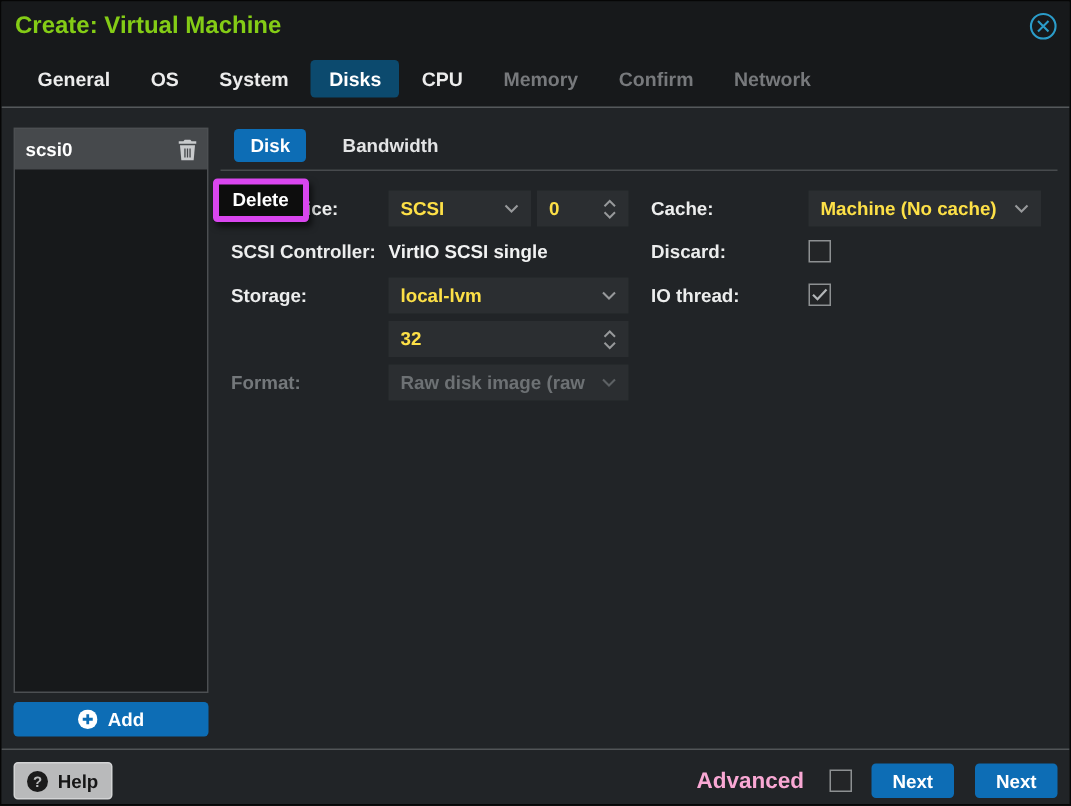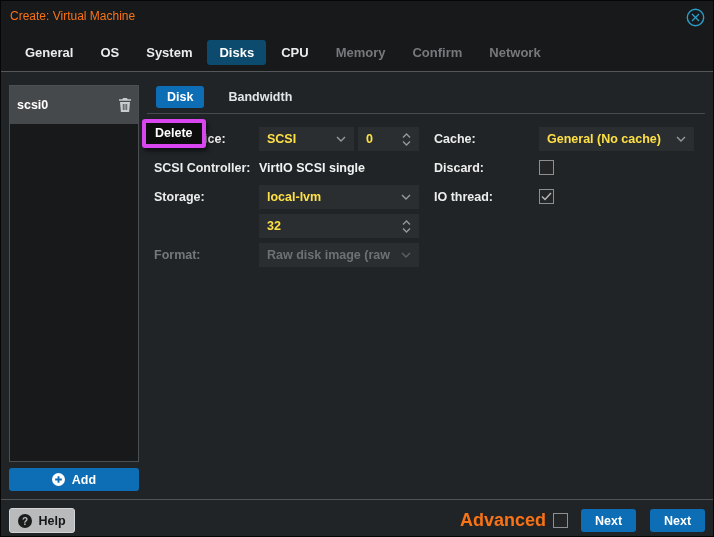--- a/index.html
+++ b/index.html
@@ -6,35 +6,35 @@
   html,body { background:#000; }
   body { font-family:"Liberation Sans", sans-serif; }
 
   #dialog {
     position:relative; width:714px; height:537px;
     background:#212427; overflow:hidden; border:1px solid #060606;
   }
 
   
   .titlebar { position:absolute; left:0; top:0; right:0; height:33px; background:#17191b; }
-  .title { position:absolute; left:9px; top:8px; font-size:12px; font-weight:400; color:#f97316; }
+  .title { position:absolute; left:9px; top:8px; font-size:16px; font-weight:700; color:#84cc16; }
   .close-btn { position:absolute; right:8px; top:7px; width:19px; height:19px; cursor:pointer; }
 
   
   .tabbar { position:absolute; left:0; top:33px; right:0; height:37px; background:#17191b;
             display:flex; align-items:center; padding-left:12px; }
   .tab { padding:5px 12px; font-size:13px; font-weight:600; color:#ececec; border-radius:3px; margin-right:3px; }
   .tab.active { background:#0c4a6e; color:#fff; }
   .tab.disabled { color:#77797c; }
   .topline { position:absolute; left:0; top:70px; right:0; height:1px; background:#55585b; }
 
   
   .sidebar { position:absolute; left:8px; top:84px; width:130px; height:377px;
              background:#17191b; border:1px solid #4c4f52; }
-  .disk-item { height:38px; background:#46494c; display:flex; align-items:center;
+  .disk-item { height:27px; background:#46494c; display:flex; align-items:center;
                justify-content:space-between; padding:0 7px; color:#fff;
                font-size:12.5px; font-weight:600; }
   .add-btn { position:absolute; left:8px; top:467px; width:130px; height:23px;
              background:#0d6db5; border-radius:3px; color:#fff; display:flex;
              align-items:center; justify-content:center; gap:7px;
              font-size:12.5px; font-weight:700; cursor:pointer; }
 
   
   .subtabs { position:absolute; left:155px; top:85px; display:flex; gap:13px; align-items:center; }
   .subtab { padding:4px 11px; font-size:12.5px; font-weight:600; color:#e3e4e5; border-radius:3px; }
@@ -62,21 +62,21 @@
              box-shadow:2px 3px 4px rgba(0,0,0,0.6); }
 
   
   .footer { position:absolute; left:0; top:498px; right:0; bottom:0;
             background:#212427; border-top:1px solid #515457; }
   .help-btn { position:absolute; left:8px; top:8px; width:66px; height:25px;
               background:#b9babb; border:1px solid #d3d4d5; border-radius:3px;
               color:#161616; font-weight:700; font-size:12.5px; display:flex;
               align-items:center; justify-content:center; gap:6px; cursor:pointer; }
   .footer-right { position:absolute; right:8px; top:9px; display:flex; align-items:center; }
-  .advanced-lbl { font-size:18px; font-weight:600; color:#f97316; margin-right:7px; }
+  .advanced-lbl { font-size:15px; font-weight:600; color:#f9a8d4; margin-right:17px; }
   .footer-check { position:static; }
   .btn { height:23px; min-width:55px; padding:0 12px; background:#0d6db5; border-radius:3px;
          color:#fff; font-size:12.5px; font-weight:700; display:flex; align-items:center;
          justify-content:center; cursor:pointer; }
   .btn.back { margin-left:13px; }
   .btn.next { margin-left:14px; }
 
   svg { display:block; }
 </style>
 </head>
@@ -184,21 +184,21 @@
     <span class="flex-text">Raw disk image (raw</span>
     <span>
       <svg width="10" height="6" viewBox="0 0 10 6">
           <path d="M1 1l4 4 4-4" fill="none" stroke="#5d6164" stroke-width="1.4"></path>
         </svg>
     </span>
   </div>
 
   <div class="lbl" style="left:433px; top:126px;">Cache:</div>
   <div class="field" style="left:538px; top:126px; width:155px;">
-    <span class="flex-text">General (No cache)</span>
+    <span class="flex-text">Machine (No cache)</span>
     <span>
       <svg width="10" height="6" viewBox="0 0 10 6">
           <path d="M1 1l4 4 4-4" fill="none" stroke="#97999b" stroke-width="1.4"></path>
         </svg>
     </span>
   </div>
 
   <div class="lbl" style="left:433px; top:155px;">Discard:</div>
   <div class="checkbox" style="left:538px; top:159px;"></div>
 

